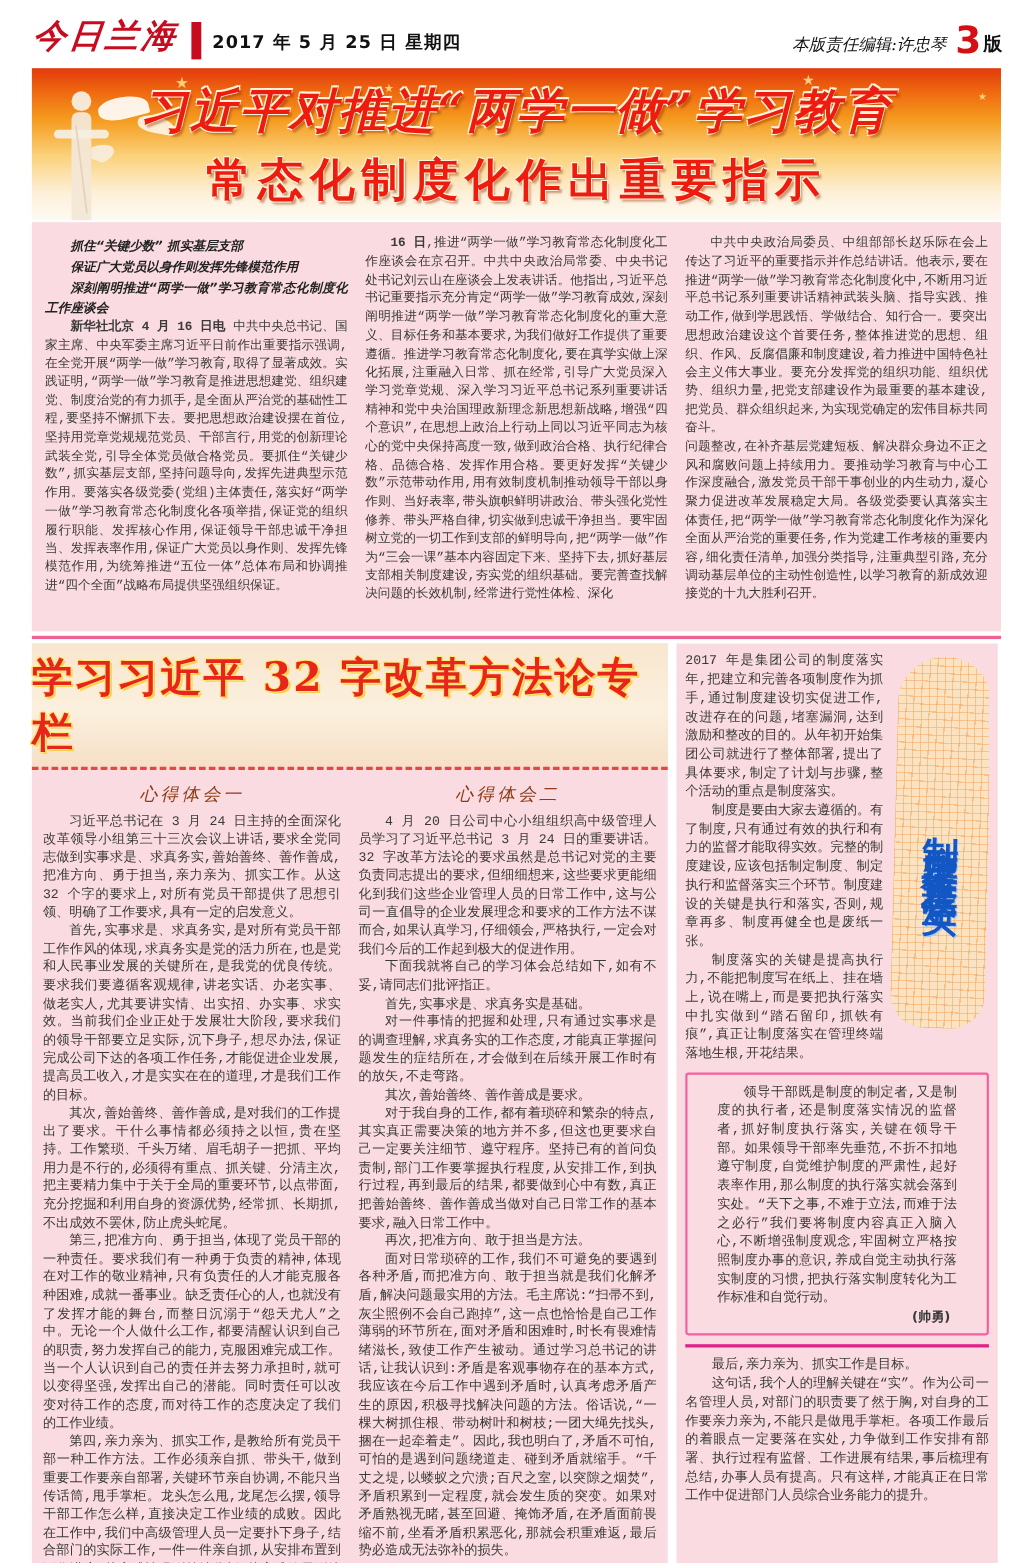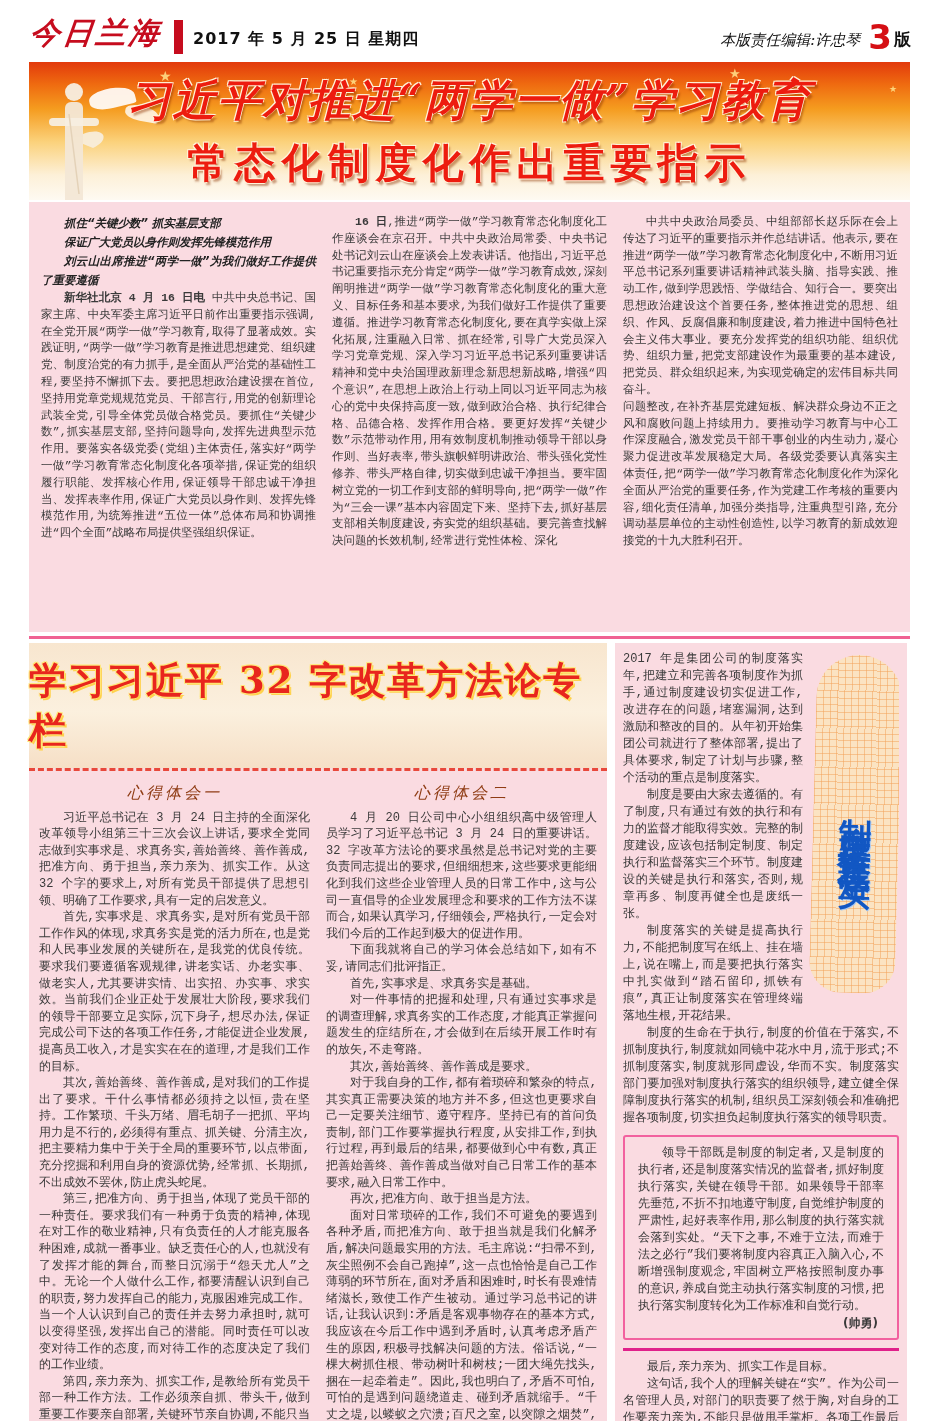--- a/index.html
+++ b/index.html
@@ -23,32 +23,32 @@
   .pillar{position:absolute;left:6px;bottom:-6px;}
   .dove{position:absolute;left:60px;top:26px;width:46px;height:20px;background:#fff;opacity:.9;
         border-radius:60% 90% 10% 70%;transform:rotate(-14deg);}
   .dove.d2{left:96px;top:44px;width:34px;height:15px;transform:rotate(10deg);opacity:.8;}
   .headline{position:relative;text-align:center;font-weight:bold;color:#ed1c0f;
             font-family:"DejaVu Serif","Liberation Serif",serif;
             text-shadow:-1px -1px 0 #fff3da,1px -1px 0 #fff3da,-1px 1px 0 #fff3da,2px 3px 2px rgba(140,50,0,.45);}
   .headline .l1{font-size:43px;letter-spacing:2px;margin-top:10px;font-style:italic;}
   .headline .l2{font-size:41px;letter-spacing:6px;margin-top:6px;}
   
-  .top-art{margin:2px 29px 0;background:#fadbe1;height:430px;box-sizing:border-box;
+  .top-art{margin:2px 29px 0;background:#fadbe1;height:372px;box-sizing:border-box;
            padding:12px 12px 8px;display:flex;gap:16px;overflow:hidden;}
   .top-art .col{flex:1;font-size:11.5px;line-height:16.8px;text-align:justify;color:#3a3a3a;}
   .kicker{font-weight:bold;font-style:italic;color:#222;text-indent:2em;line-height:19px;margin:0;}
   .p{margin:0;text-indent:2em;font-family:Liberation Mono, monospace;}
   .lead{font-weight:bold;}
   
   .sec-div{margin:4px 29px;height:3px;background:#f06292;}
   
   .bottom{margin:0 29px;display:flex;gap:8px;}
   .bottom-left{width:578px;background:#fadbe1;}
-  .col-banner{height:125px;background:linear-gradient(180deg,#f8e6cf,#fbf0de 55%,#f6dfc6);
+  .col-banner{height:112px;background:linear-gradient(180deg,#f8e6cf,#fbf0de 55%,#f6dfc6);
               display:flex;align-items:center;justify-content:center;}
   .col-banner span{font-size:37px;font-weight:bold;color:#e8251d;letter-spacing:2px;
         font-family:"DejaVu Serif","Liberation Serif",serif;
         text-shadow:-1px -1px 0 #ffe87a,1px -1px 0 #ffe87a,-1px 1px 0 #ffe87a,2px 2px 0 #ffd24d;}
   .dash-div{border-top:3px dashed #e8483b;margin:0 0 8px;}
   .essays{display:flex;gap:16px;padding:2px 10px 12px;}
   .essay{flex:1;font-size:12px;line-height:16.6px;text-align:justify;color:#3a3a3a;overflow:hidden;max-height:726px;}
   .essay-h{font-size:16px;font-weight:normal;font-style:italic;color:#8f3c14;text-align:center;
            letter-spacing:3px;margin:4px 0 8px;font-family:"DejaVu Serif","Liberation Serif",serif;}
   .byline{display:block;text-align:right;font-weight:bold;padding-right:6px;}
@@ -58,21 +58,21 @@
   .v-title{float:right;width:86px;height:338px;margin:4px 0 10px 10px;
            background:
              repeating-linear-gradient(0deg,rgba(242,160,86,.5) 0 1px,transparent 1px 7px),
              repeating-linear-gradient(90deg,rgba(242,160,86,.5) 0 1px,transparent 1px 7px),
              #fbe3c2;
            border-radius:46px 46px 34px 34px;transform:rotate(1.5deg);
            display:flex;align-items:center;justify-content:center;}
   .v-title span{writing-mode:vertical-rl;font-size:33px;font-weight:bold;color:#1257c3;
            letter-spacing:8px;font-family:"DejaVu Serif","Liberation Serif",serif;
            text-shadow:1px 1px 0 #a9c9f2;}
-  .sb-box{border:2px solid #f2619f;border-radius:3px;margin:8px 0 8px;padding:8px 13px 6px;
+  .sb-box{border:2px solid #f2619f;border-radius:3px;margin:8px 0 8px;padding:8px 27px 6px;
           font-size:12px;line-height:17px;text-align:justify;color:#3a3a3a;}
   .sb-div{height:3px;background:#e0218a;margin:4px 0 8px;}
   .concl{font-size:12px;line-height:17px;text-align:justify;color:#3a3a3a;}
 </style>
 </head>
 <body>
 
 <div class="page">
 
   <div class="masthead">
@@ -103,21 +103,21 @@
     <div class="headline">
       <div class="l1">习近平对推进“两学一做”学习教育</div>
       <div class="l2">常态化制度化作出重要指示</div>
     </div>
   </div>
 
   <div class="top-art">
     <div class="col">
       <p class="kicker">抓住“关键少数” 抓实基层支部</p>
       <p class="kicker">保证广大党员以身作则发挥先锋模范作用</p>
-      <p class="kicker">刘云山出席推进“两学一做”为我们做好工作提供了重要遵循</p>
+      <p class="kicker">深刻阐明推进“两学一做”学习教育常态化制度化工作座谈会</p>
       <p class="p"><span class="lead">新华社北京 4 月 16 日电</span><span> 中共中央总书记、国家主席、中央军委主席习近平日前作出重要指示强调,在全党开展“两学一做”学习教育,取得了显著成效。实践证明,“两学一做”学习教育是推进思想建党、组织建党、制度治党的有力抓手,是全面从严治党的基础性工程,要坚持不懈抓下去。要把思想政治建设摆在首位,坚持用党章党规规范党员、干部言行,用党的创新理论武装全党,引导全体党员做合格党员。要抓住“关键少数”,抓实基层支部,坚持问题导向,发挥先进典型示范作用。要落实各级党委(党组)主体责任,落实好“两学一做”学习教育常态化制度化各项举措,保证党的组织履行职能、发挥核心作用,保证领导干部忠诚干净担当、发挥表率作用,保证广大党员以身作则、发挥先锋模范作用,为统筹推进“五位一体”总体布局和协调推进“四个全面”战略布局提供坚强组织保证。</span></p>
     </div>
     <div class="col">
       <p class="p"><span class="lead">16 日</span><span>,推进“两学一做”学习教育常态化制度化工作座谈会在京召开。中共中央政治局常委、中央书记处书记刘云山在座谈会上发表讲话。他指出,习近平总书记重要指示充分肯定“两学一做”学习教育成效,深刻阐明推进“两学一做”学习教育常态化制度化的重大意义、目标任务和基本要求,为我们做好工作提供了重要遵循。推进学习教育常态化制度化,要在真学实做上深化拓展,注重融入日常、抓在经常,引导广大党员深入学习党章党规、深入学习习近平总书记系列重要讲话精神和党中央治国理政新理念新思想新战略,增强“四个意识”,在思想上政治上行动上同以习近平同志为核心的党中央保持高度一致,做到政治合格、执行纪律合格、品德合格、发挥作用合格。要更好发挥“关键少数”示范带动作用,用有效制度机制推动领导干部以身作则、当好表率,带头旗帜鲜明讲政治、带头强化党性修养、带头严格自律,切实做到忠诚干净担当。要牢固树立党的一切工作到支部的鲜明导向,把“两学一做”作为“三会一课”基本内容固定下来、坚持下去,抓好基层支部相关制度建设,夯实党的组织基础。要完善查找解决问题的长效机制,经常进行党性体检、深化</span></p>
     </div>
     <div class="col">
       <p class="p">中共中央政治局委员、中组部部长赵乐际在会上传达了习近平的重要指示并作总结讲话。他表示,要在推进“两学一做”学习教育常态化制度化中,不断用习近平总书记系列重要讲话精神武装头脑、指导实践、推动工作,做到学思践悟、学做结合、知行合一。要突出思想政治建设这个首要任务,整体推进党的思想、组织、作风、反腐倡廉和制度建设,着力推进中国特色社会主义伟大事业。要充分发挥党的组织功能、组织优势、组织力量,把党支部建设作为最重要的基本建设,把党员、群众组织起来,为实现党确定的宏伟目标共同奋斗。</p>
       <p class="p" style="text-indent:0;">问题整改,在补齐基层党建短板、解决群众身边不正之风和腐败问题上持续用力。要推动学习教育与中心工作深度融合,激发党员干部干事创业的内生动力,凝心聚力促进改革发展稳定大局。各级党委要认真落实主体责任,把“两学一做”学习教育常态化制度化作为深化全面从严治党的重要任务,作为党建工作考核的重要内容,细化责任清单,加强分类指导,注重典型引路,充分调动基层单位的主动性创造性,以学习教育的新成效迎接党的十九大胜利召开。</p>
     </div>
   </div>
@@ -156,21 +156,20 @@
     </div>
 
     <div class="bottom-right">
       <div class="sb-text">
         <div class="v-title">
           <span>制度建设重在落实</span>
         </div>
         <p class="p" style="text-indent:0;">2017 年是集团公司的制度落实年,把建立和完善各项制度作为抓手,通过制度建设切实促进工作,改进存在的问题,堵塞漏洞,达到激励和整改的目的。从年初开始集团公司就进行了整体部署,提出了具体要求,制定了计划与步骤,整个活动的重点是制度落实。</p>
         <p class="p">制度是要由大家去遵循的。有了制度,只有通过有效的执行和有力的监督才能取得实效。完整的制度建设,应该包括制定制度、制定执行和监督落实三个环节。制度建设的关键是执行和落实,否则,规章再多、制度再健全也是废纸一张。</p>
         <p class="p">制度落实的关键是提高执行力,不能把制度写在纸上、挂在墙上,说在嘴上,而是要把执行落实中扎实做到“踏石留印,抓铁有痕”,真正让制度落实在管理终端落地生根,开花结果。</p>
-        <p class="p">制度的生命在于执行,制度的价值在于落实,不抓制度执行,制度就如同镜中花水中月,流于形式;不抓制度落实,制度就形同虚设,华而不实。制度落实部门要加强对制度执行落实的组织领导,建立健全保障制度执行落实的机制,组织员工深刻领会和准确把握各项制度,切实担负起制度执行落实的领导职责。</p>
       </div>
       <div class="sb-box">
         <p class="p">领导干部既是制度的制定者,又是制度的执行者,还是制度落实情况的监督者,抓好制度执行落实,关键在领导干部。如果领导干部率先垂范,不折不扣地遵守制度,自觉维护制度的严肃性,起好表率作用,那么制度的执行落实就会落到实处。“天下之事,不难于立法,而难于法之必行”我们要将制度内容真正入脑入心,不断增强制度观念,牢固树立严格按照制度办事的意识,养成自觉主动执行落实制度的习惯,把执行落实制度转化为工作标准和自觉行动。</p>
         <span class="byline">(帅勇)</span>
       </div>
       <div class="sb-div"></div>
       <div class="concl">
         <p class="p">最后,亲力亲为、抓实工作是目标。</p>
         <p class="p">这句话,我个人的理解关键在“实”。作为公司一名管理人员,对部门的职责要了然于胸,对自身的工作要亲力亲为,不能只是做甩手掌柜。各项工作最后的着眼点一定要落在实处,力争做到工作安排有部署、执行过程有监督、工作进展有结果,事后梳理有总结,办事人员有提高。只有这样,才能真正在日常工作中促进部门人员综合业务能力的提升。</p>
 

